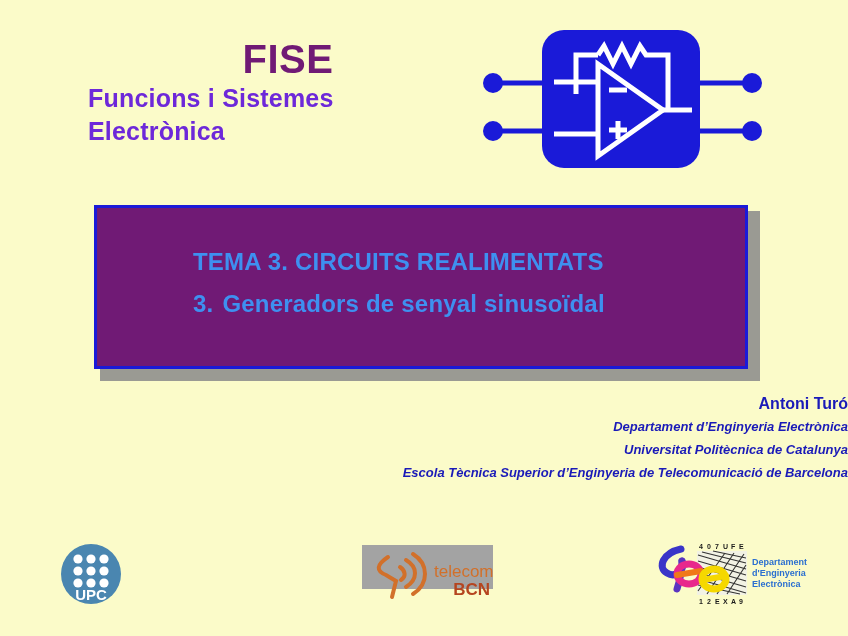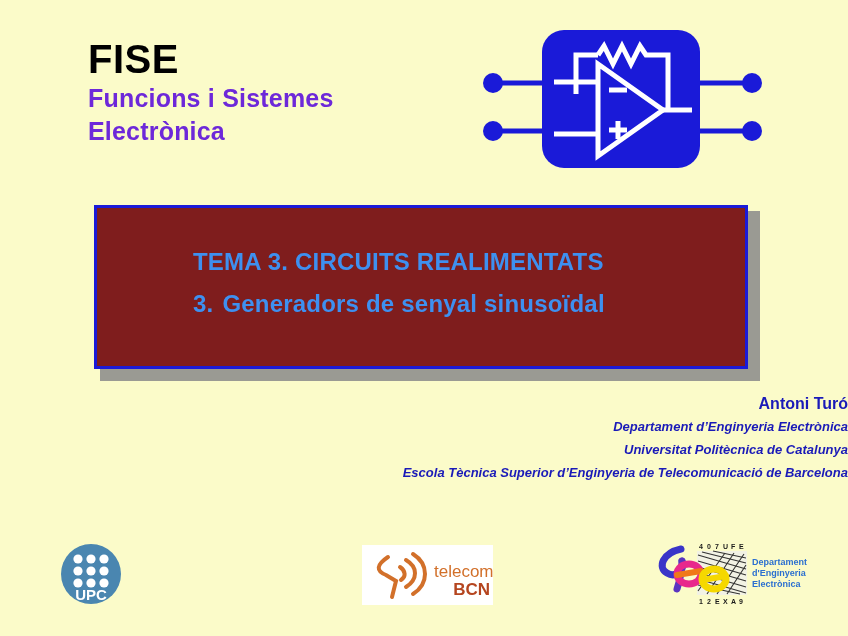--- a/index.html
+++ b/index.html
@@ -22,25 +22,26 @@
   }
 
   
   .brand {
     position: absolute;
     left: 88px;
     top: 36px;
     width: 400px;
   }
   .brand-acronym {
-    color: #000000;
+    color: #701a75;
     font-size: 40px;
     font-weight: bold;
     line-height: 46px;
     letter-spacing: 0.5px;
+    text-align: center;
   }
   .brand-line {
     color: #6d28d9;
     font-size: 25px;
     font-weight: bold;
     line-height: 33px;
     letter-spacing: 0.2px;
   }
 
   
@@ -60,21 +61,21 @@
     width: 660px;
     height: 170px;
     background: #9A9A93;
   }
   .title-card {
     position: absolute;
     left: 94px;
     top: 205px;
     width: 654px;
     height: 164px;
-    background: #7f1d1d;
+    background: #701a75;
     border: 3px solid #1A1AD8;
     box-sizing: border-box;
     display: flex;
     flex-direction: column;
     justify-content: center;
   }
   .title-lines {
     padding-left: 96px;
     padding-bottom: 8px;
   }
@@ -126,22 +127,22 @@
     left: 57px;
     top: 540px;
     width: 68px;
     height: 68px;
   }
   .logo-telecom {
     position: absolute;
     left: 362px;
     top: 545px;
     width: 131px;
-    height: 60px;
-    background: #ffffff;
+    height: 44px;
+    background: #a3a3a3;
   }
   .logo-dee {
     position: absolute;
     left: 655px;
     top: 541px;
     width: 160px;
     height: 66px;
   }
   svg { display: block; }
 </style>

